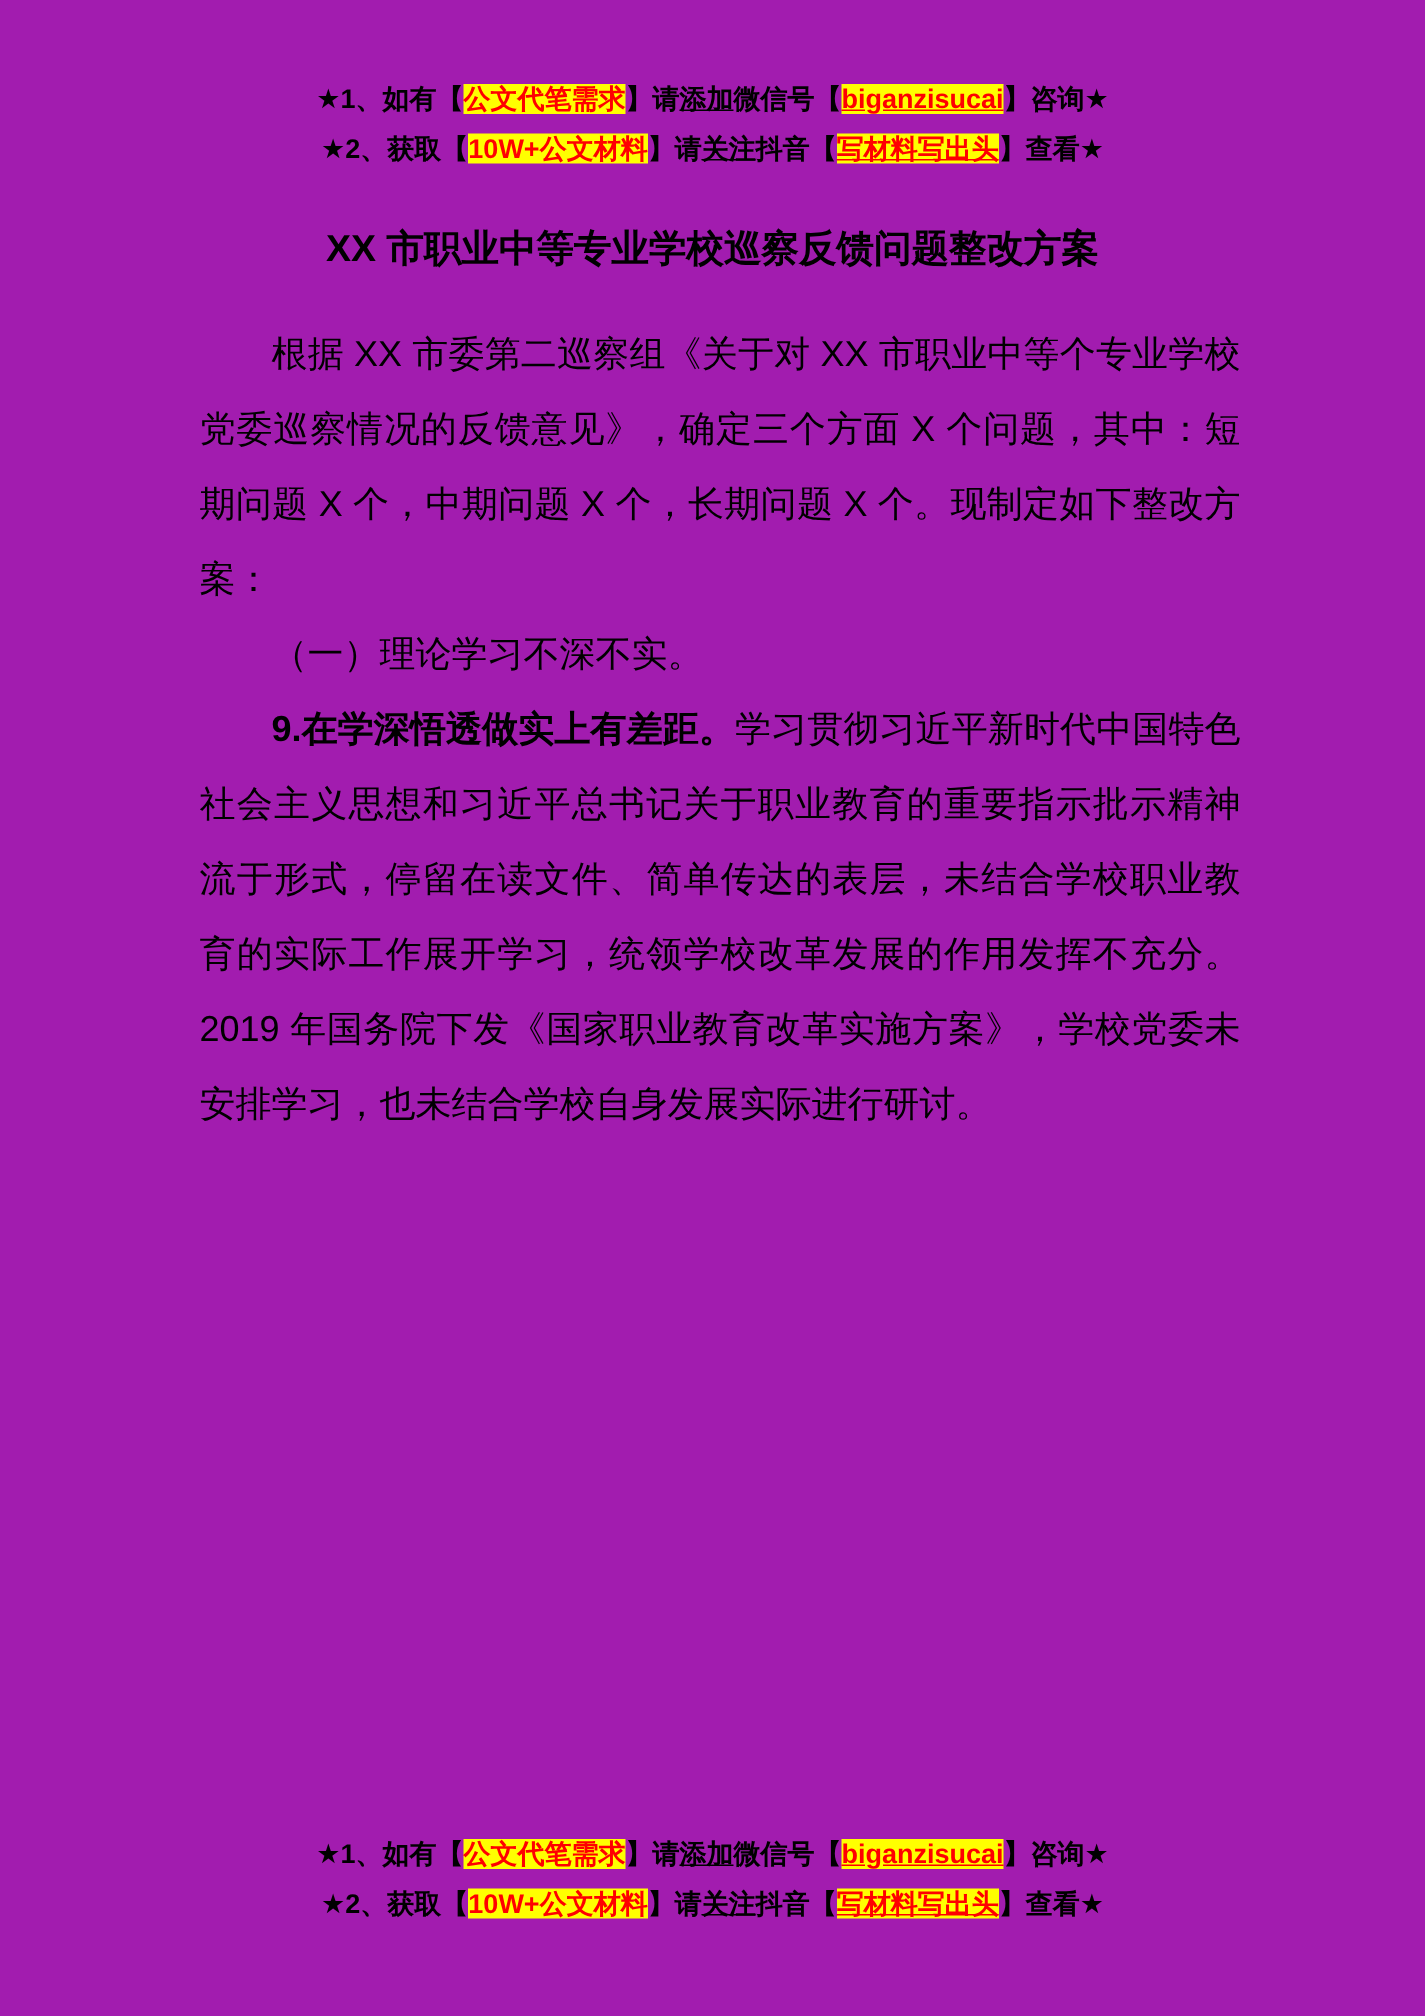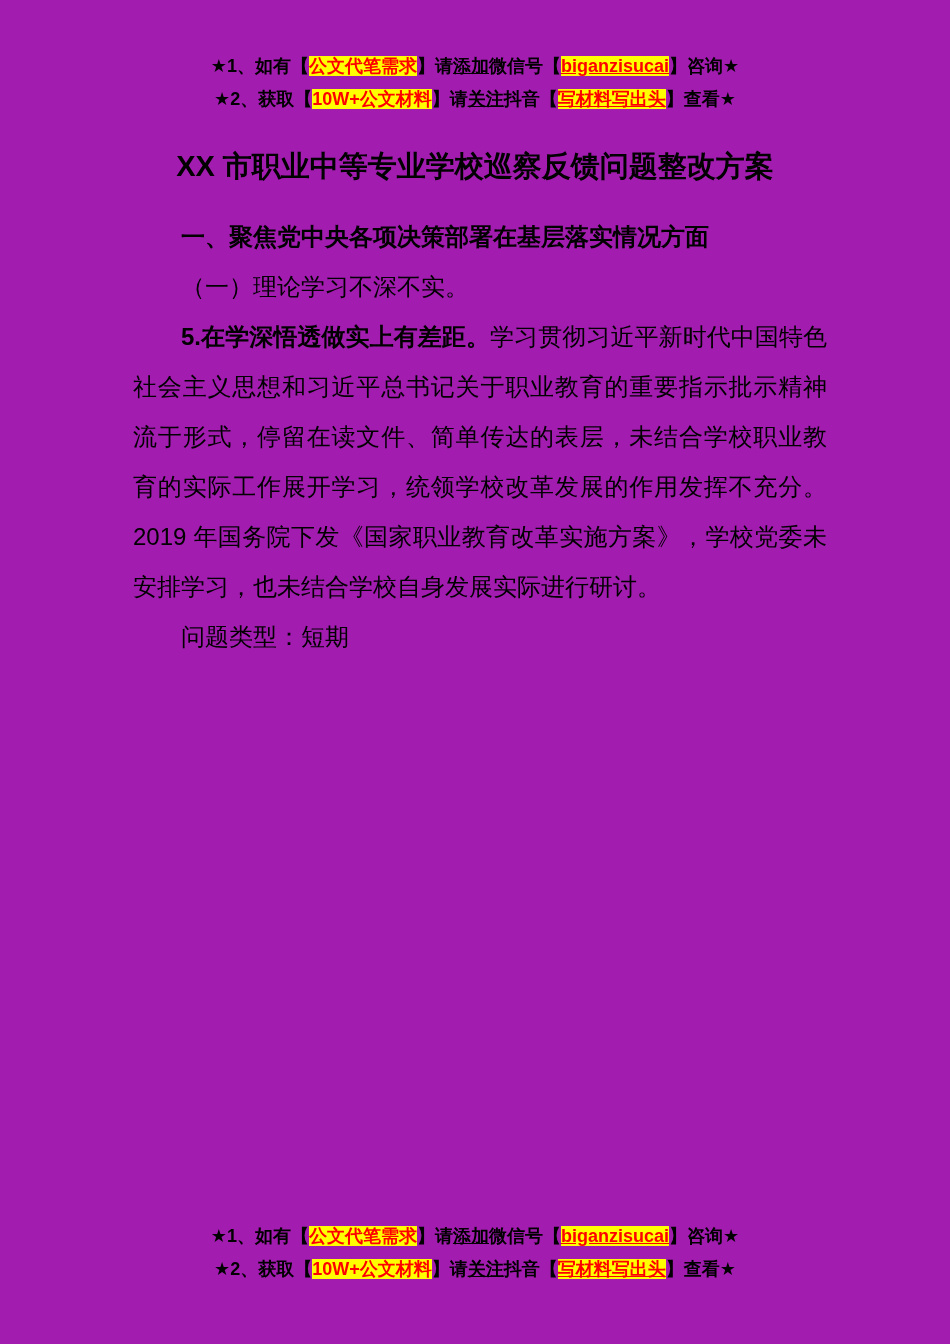--- a/index.html
+++ b/index.html
@@ -18,21 +18,21 @@
     white-space:nowrap;
   }
   .promo-header{position:absolute;top:50px;left:0;right:0;}
   .promo-footer{position:absolute;bottom:58px;left:0;right:0;}
   .hl{color:#ff0000;background:#ffff00;}
   .hl-u{color:#ff0000;background:#ffff00;text-decoration:underline;}
   .u{text-decoration:underline;}
   .doc-title{
     position:absolute;top:144px;left:0;right:0;
     text-align:center;
-    font-size:29px;font-weight:700;line-height:44px;
+    font-size:25px;font-weight:700;line-height:44px;
   }
   .doc-content{
     position:absolute;top:212px;left:133px;width:694px;
     font-size:24px;line-height:50px;
     text-align:justify;
   }
   .doc-content p{margin:0;text-indent:2em;}
   .b{font-weight:700;}
   .section-heading{font-weight:700;}
 </style>
@@ -42,24 +42,23 @@
 <div class="page">
 
   <div class="promo-header">
     <div class="promo-line"><span>★1、如有【</span><span class="hl">公文代笔需求</span><span>】请</span><span class="u">添加</span><span>微信号【</span><span class="hl-u">biganzisucai</span><span>】咨询★</span></div>
     <div class="promo-line"><span>★2、获取【</span><span class="hl">10W+公文材料</span><span>】请</span><span class="u">关注</span><span>抖音【</span><span class="hl-u">写材料写出头</span><span>】查看★</span></div>
   </div>
 
   <div class="doc-title">XX 市职业中等专业学校巡察反馈问题整改方案</div>
 
   <div class="doc-content">
-    <p class="section-heading">一、聚焦党中央各项决策部署在基层落实情况方面</p>
+    <p>根据 XX 市委第二巡察组《关于对 XX 市职业中等个专业学校党委巡察情况的反馈意见》，确定三个方面 X 个问题，其中：短期问题 X 个，中期问题 X 个，长期问题 X 个。现制定如下整改方案：</p>
     <p>（一）理论学习不深不实。</p>
-    <p><span class="b">5.在学深悟透做实上有差距。</span><span>学习贯彻习近平新时代中国特色社会主义思想和习近平总书记关于职业教育的重要指示批示精神流于形式，停留在读文件、简单传达的表层，未结合学校职业教育的实际工作展开学习，统领学校改革发展的作用发挥不充分。2019 年国务院下发《国家职业教育改革实施方案》，学校党委未安排学习，也未结合学校自身发展实际进行研讨。</span></p>
-    <p>问题类型：短期</p>
+    <p><span class="b">9.在学深悟透做实上有差距。</span><span>学习贯彻习近平新时代中国特色社会主义思想和习近平总书记关于职业教育的重要指示批示精神流于形式，停留在读文件、简单传达的表层，未结合学校职业教育的实际工作展开学习，统领学校改革发展的作用发挥不充分。2019 年国务院下发《国家职业教育改革实施方案》，学校党委未安排学习，也未结合学校自身发展实际进行研讨。</span></p>
   </div>
 
   <div class="promo-footer">
     <div class="promo-line"><span>★1、如有【</span><span class="hl">公文代笔需求</span><span>】请</span><span class="u">添加</span><span>微信号【</span><span class="hl-u">biganzisucai</span><span>】咨询★</span></div>
     <div class="promo-line"><span>★2、获取【</span><span class="hl">10W+公文材料</span><span>】请</span><span class="u">关注</span><span>抖音【</span><span class="hl-u">写材料写出头</span><span>】查看★</span></div>
   </div>
 
 </div>
 
 </body></html>

